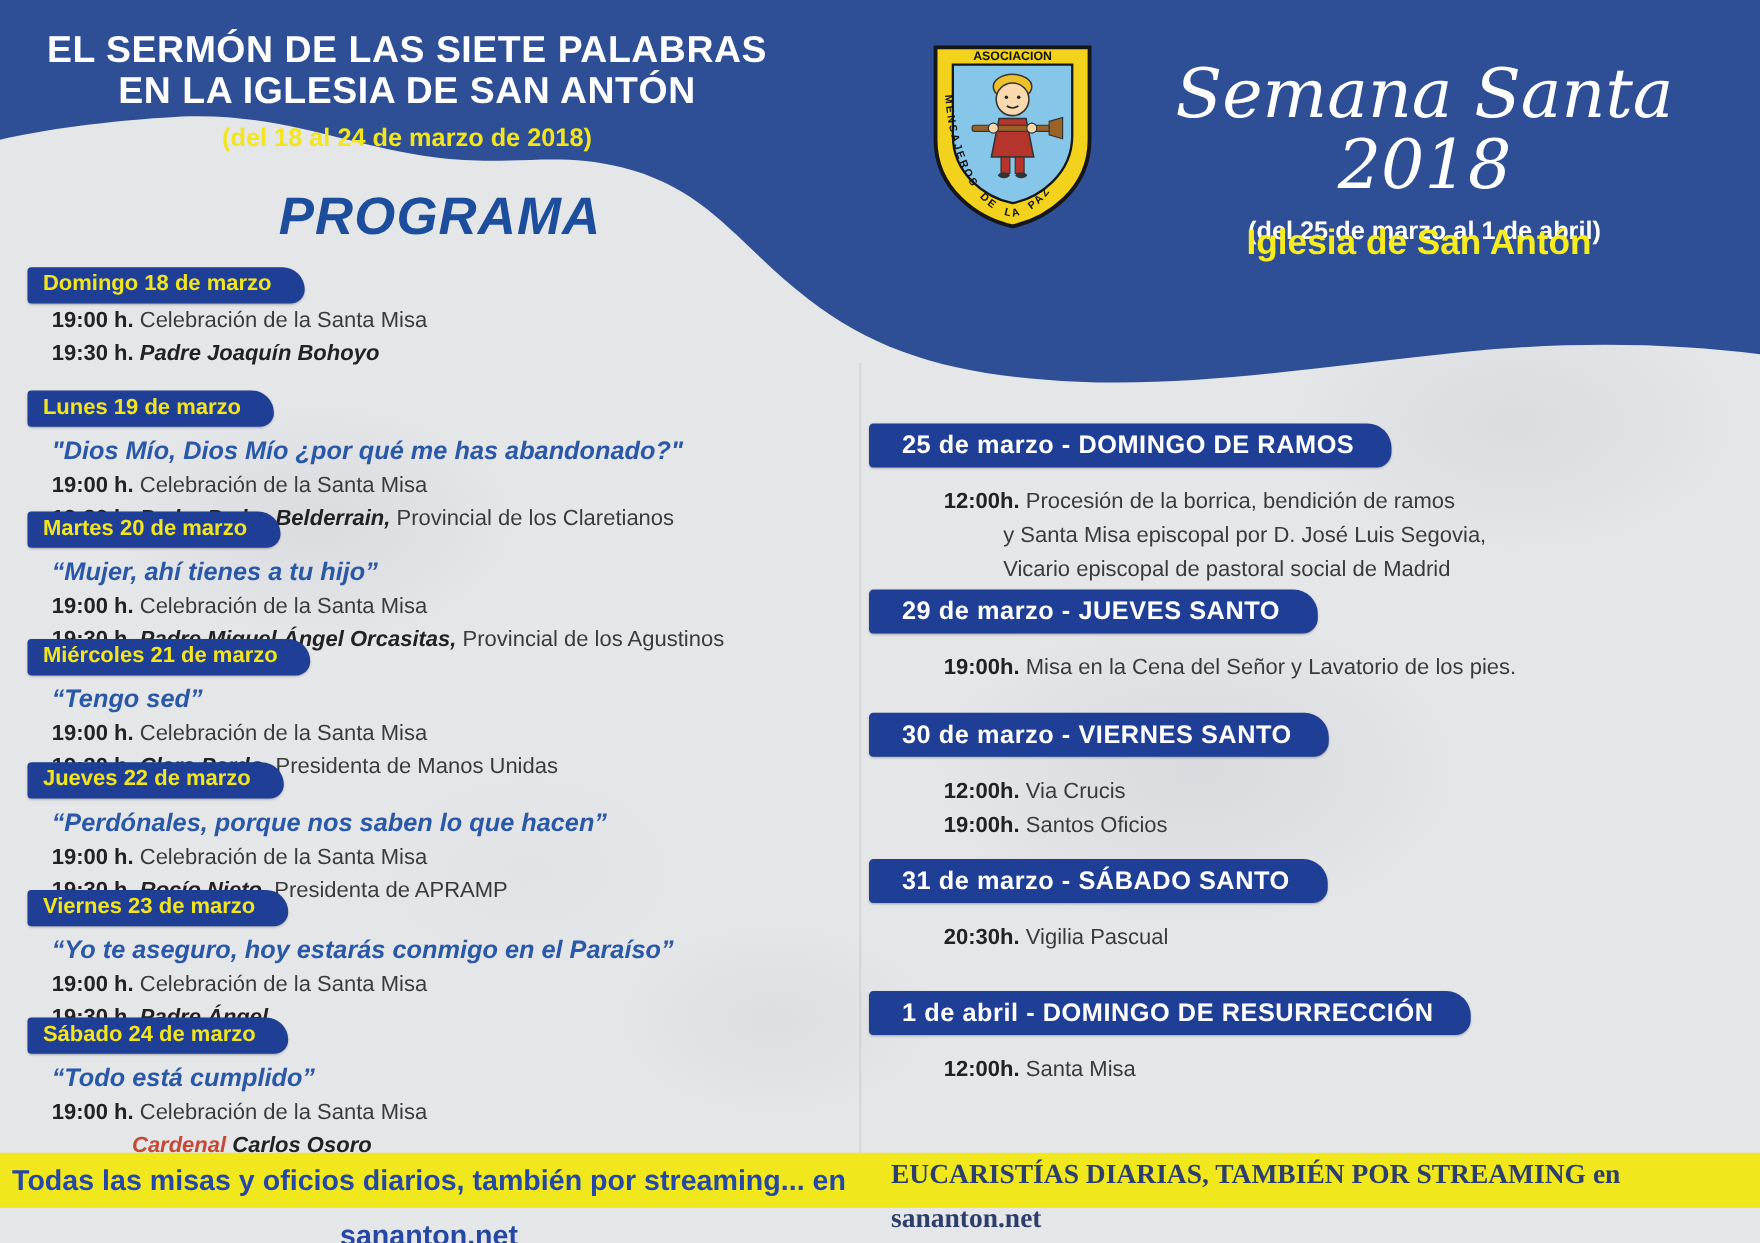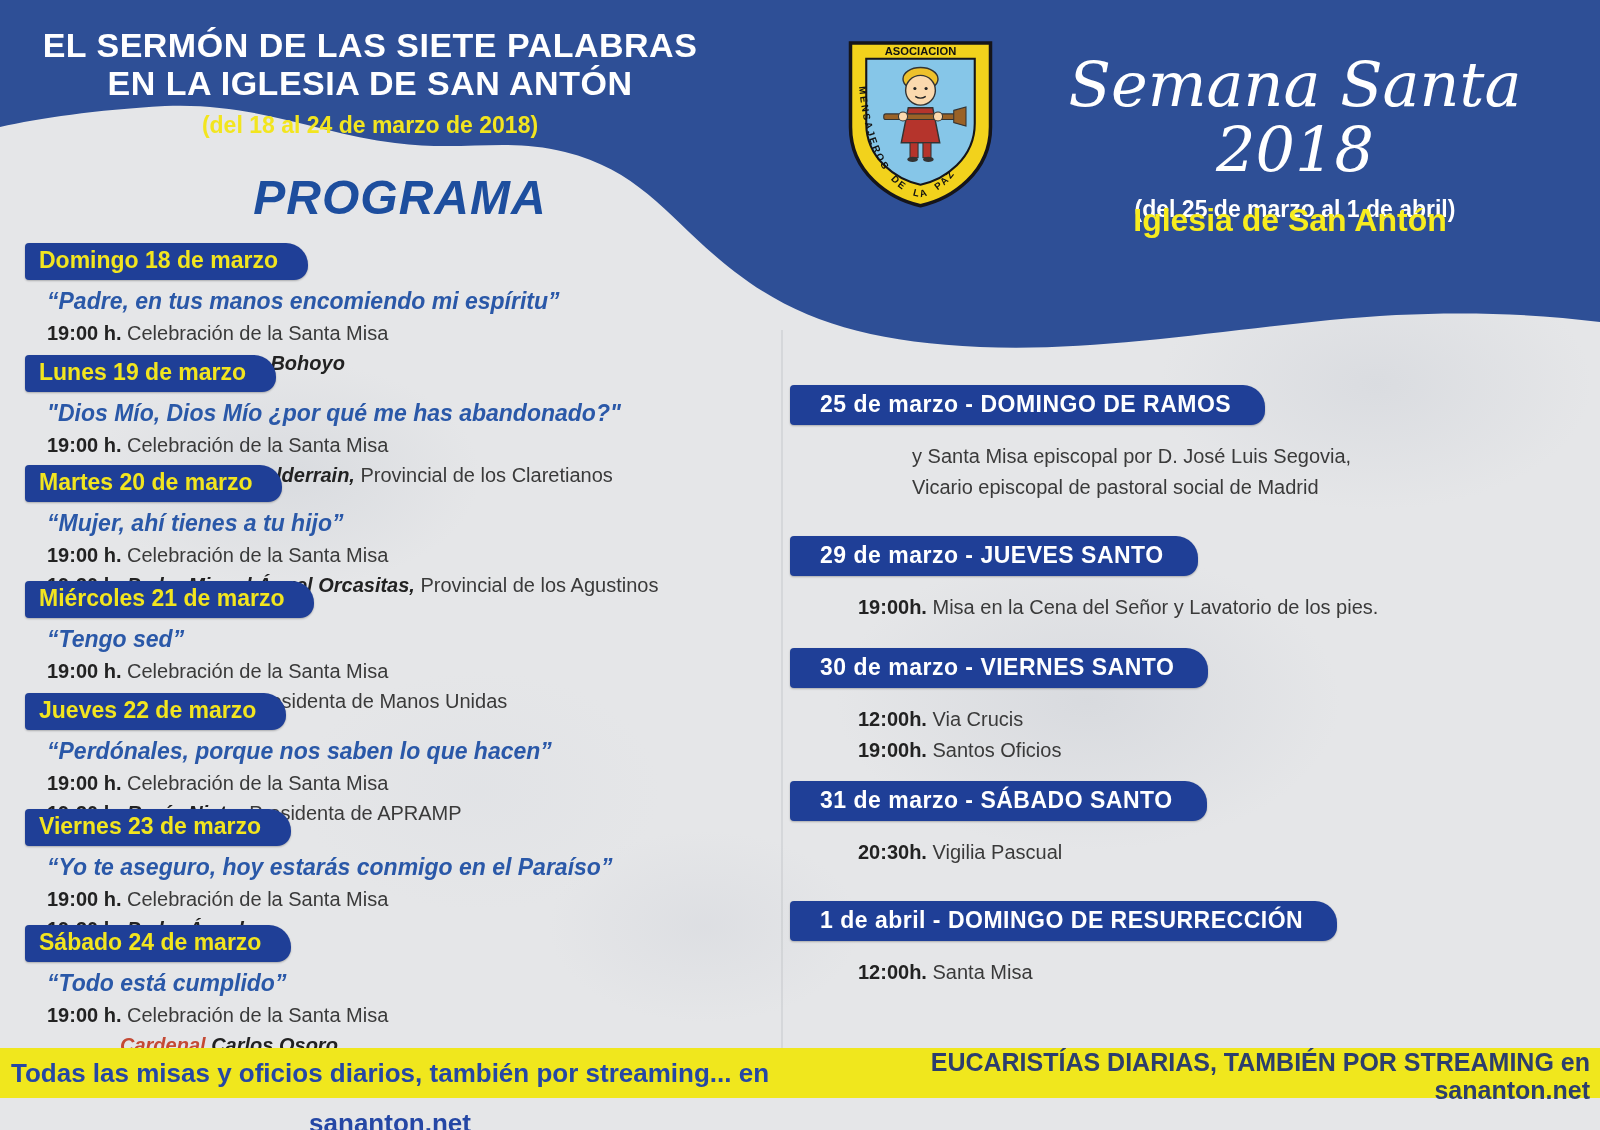--- a/index.html
+++ b/index.html
@@ -19,21 +19,21 @@
 
   
   .l-head{position:absolute;left:30px;top:26px;width:680px;text-align:center;color:#fff;}
   .l-title{font-size:34px;font-weight:700;line-height:1.12;letter-spacing:.5px;}
   .l-dates{margin-top:10px;font-size:23px;font-weight:700;color:#f2e51f;}
   .programa{position:absolute;left:150px;top:170px;width:500px;text-align:center;
     font-size:48px;font-weight:800;font-style:italic;color:#1d4e9e;letter-spacing:1px;}
 
   
   .day-block{position:absolute;left:25px;width:700px;}
-  .day-pill{display:inline-block;background:#1f3f97;color:#f2e51f;font-size:23px;font-weight:700;
+  .day-pill{display:inline-block;background:#1f3f97;color:#f2e51f;font-size:20px;font-weight:700;
     padding:4px 30px 6px 14px;border-radius:4px 22px 14px 4px;box-shadow:0 1px 2px rgba(0,0,0,.25);}
   .quote{margin:8px 0 3px 22px;font-size:23px;font-weight:700;font-style:italic;color:#2a58a8;}
   .sched{margin-left:22px;font-size:20px;color:#3a3a3a;line-height:1.5;}
   .t{font-weight:700;color:#222;}
   .nm{font-weight:700;font-style:italic;color:#222;}
   .card-line{margin-left:95px;font-size:20px;line-height:1.5;}
   .card-label{color:#c44a35;font-weight:700;font-style:italic;}
   .card-name{font-weight:700;font-style:italic;color:#222;}
 
   
@@ -51,22 +51,22 @@
     box-shadow:0 1px 2px rgba(0,0,0,.25);}
   .e-date{color:#ffffff;}
   .e-feast{color:#ffffff;}
   .event-lines{margin:16px 0 0 68px;font-size:20px;color:#3a3a3a;line-height:1.55;}
   .indent{margin-left:54px;}
 
   
   .footer-band{position:absolute;left:0;top:1048px;width:1600px;height:50px;background:#f0e71d;}
   .footer-left{position:absolute;left:0;top:1048px;width:780px;height:50px;line-height:50px;
     text-align:center;font-size:26px;font-weight:700;color:#2547a5;}
-  .footer-right{position:absolute;left:810px;top:1048px;width:780px;height:50px;line-height:28px;
-    text-align:right;font-size:25px;font-weight:700;color:#2c3e6d;}
+  .footer-right{position:absolute;left:810px;top:1048px;width:780px;height:50px;line-height:40px;
+    text-align:left;font-size:25px;font-weight:700;color:#2c3e6d;font-family:Liberation Serif, serif;}
 </style>
 </head>
 <body>
 
 <div id="leaflet">
 
   <svg class="wave" viewBox="0 0 1600 460" preserveAspectRatio="none">
     <path fill="#2e4f96" d="M0,0 H1600 V322
       C1520,312 1430,310 1330,320
       C1210,332 1090,352 980,347
@@ -81,21 +81,20 @@
 
   <div class="l-head">
     <div class="l-title">EL SERMÓN DE LAS SIETE PALABRAS</div>
     <div class="l-title">EN LA IGLESIA DE SAN ANTÓN</div>
     <div class="l-dates">(del 18 al 24 de marzo de 2018)</div>
   </div>
   <div class="programa">PROGRAMA</div>
 
   <div class="day-block" style="top:243px">
     <div class="day-pill">Domingo 18 de marzo</div>
-    <div class="quote">“Padre, en tus manos encomiendo mi espíritu”</div>
     <div class="sched"><span class="t">19:00 h.</span><span> Celebración de la Santa Misa</span></div>
     <div class="sched"><span class="t">19:30 h.</span><span class="nm"> Padre Joaquín Bohoyo</span><span></span></div>
   </div>
 
   <div class="day-block" style="top:355px">
     <div class="day-pill">Lunes 19 de marzo</div>
     <div class="quote">"Dios Mío, Dios Mío ¿por qué me has abandonado?"</div>
     <div class="sched"><span class="t">19:00 h.</span><span> Celebración de la Santa Misa</span></div>
     <div class="sched"><span class="t">19:30 h.</span><span class="nm"> Padre Pedro Belderrain,</span><span> Provincial de los Claretianos</span></div>
   </div>
@@ -165,20 +164,21 @@
 
   <div class="ss-head">
     <div class="ss-title">Semana Santa 2018</div>
     <div class="ss-dates">(del 25 de marzo al 1 de abril)</div>
   </div>
   <div class="church">Iglesia de San Antón</div>
 
   <div class="event-block" style="top:385px">
     <div class="event-pill"><span class="e-date">25 de marzo - </span><span class="e-feast">DOMINGO DE RAMOS</span></div>
     <div class="event-lines">
+      <div><span class="t">12:00h.</span><span> Procesión de la borrica, bendición de ramos</span></div>
       <div class="indent">y Santa Misa episcopal por D. José Luis Segovia,</div>
       <div class="indent">Vicario episcopal de pastoral social de Madrid</div>
     </div>
   </div>
 
   <div class="event-block" style="top:536px">
     <div class="event-pill"><span class="e-date">29 de marzo - </span><span class="e-feast">JUEVES SANTO</span></div>
     <div class="event-lines">
       <div><span class="t">19:00h.</span><span> Misa en la Cena del Señor y Lavatorio de los pies.</span></div>
     </div>

